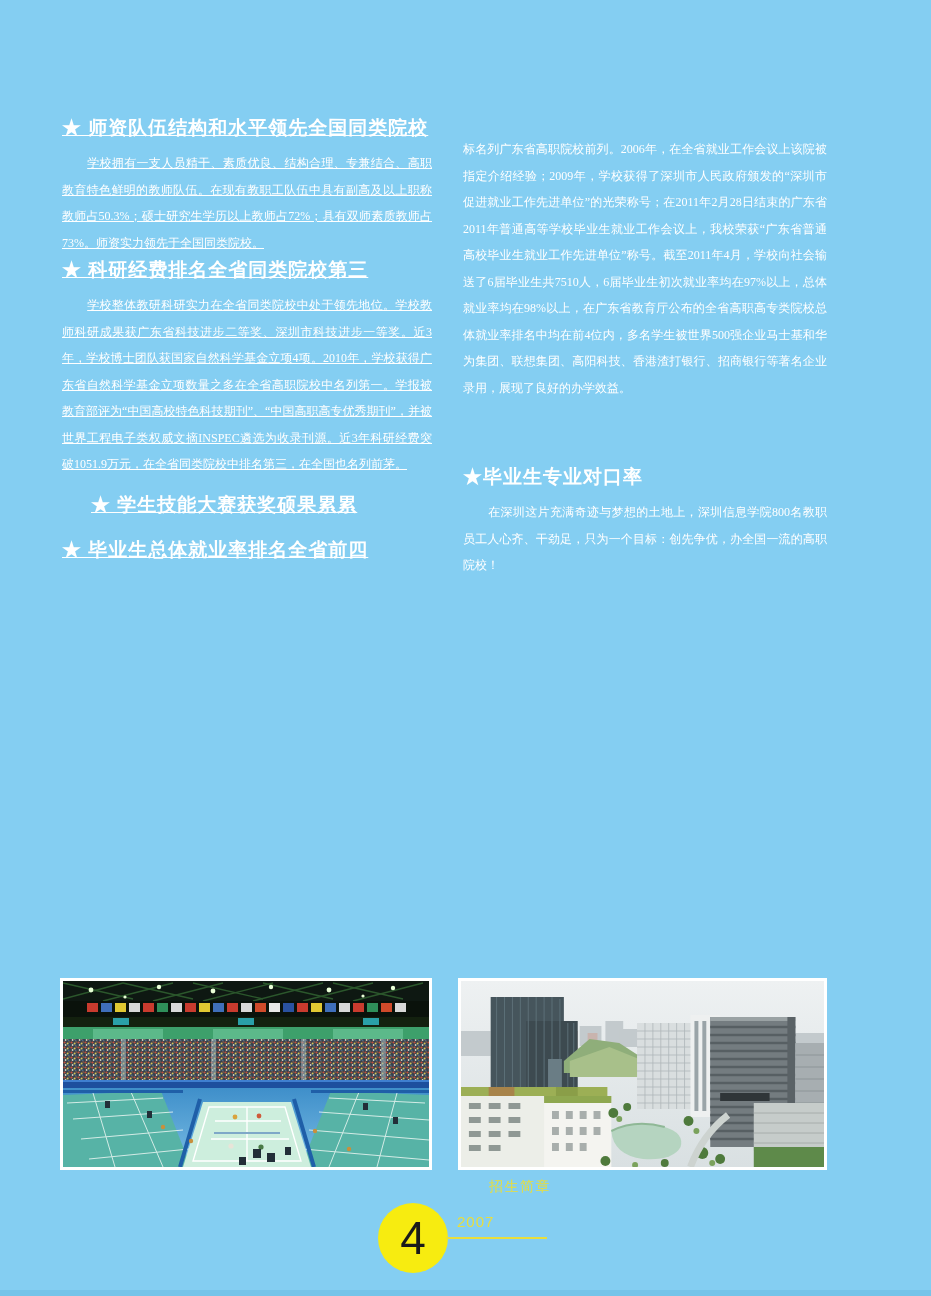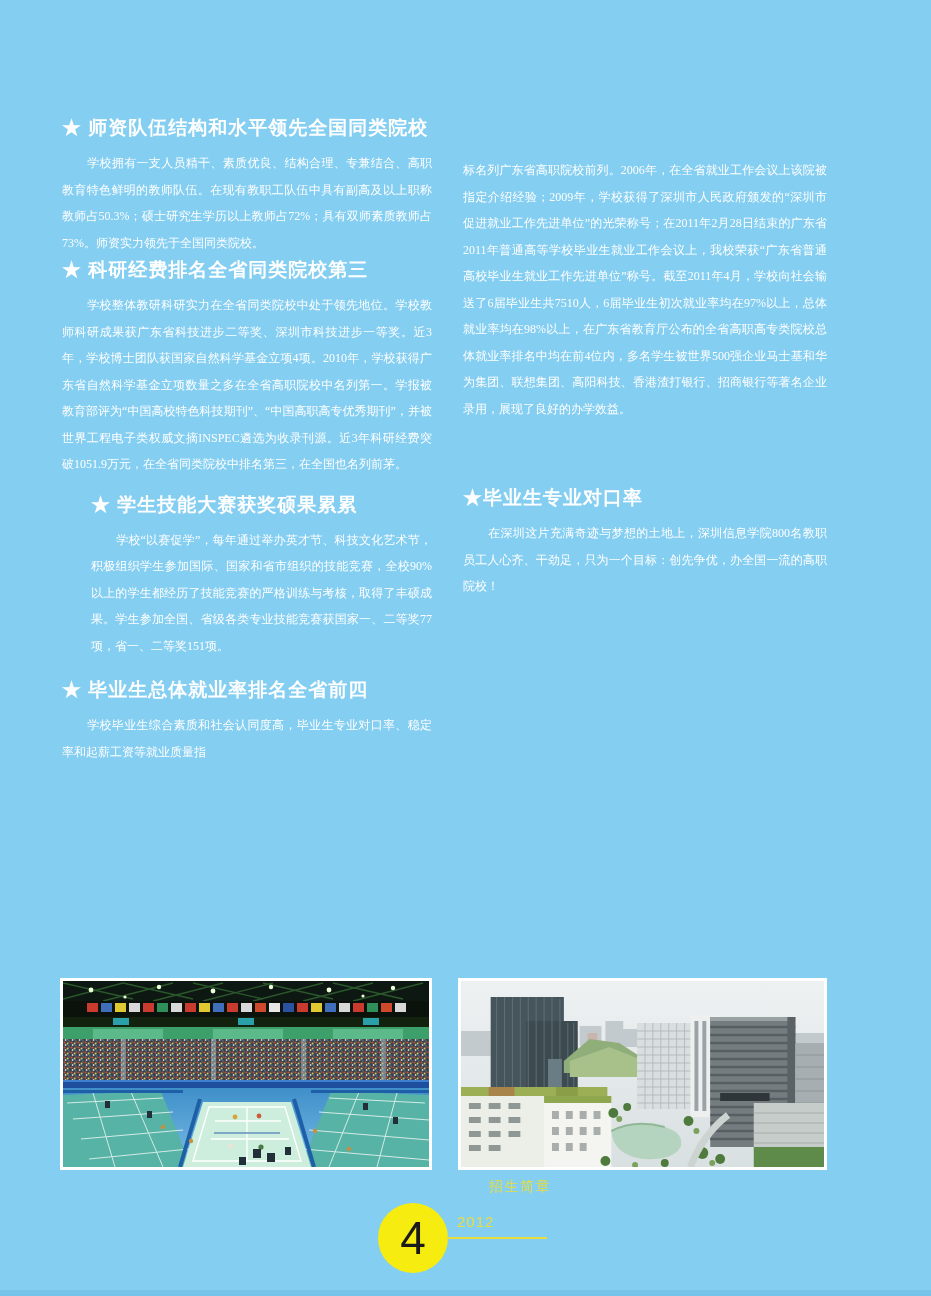--- a/index.html
+++ b/index.html
@@ -1,21 +1,21 @@
 <!DOCTYPE html>
 <html><head>
 <meta charset="utf-8">
 <style>
   html,body{margin:0;padding:0;}
   body{width:931px;height:1296px;font-family:"Liberation Sans",sans-serif;}
   .page{position:relative;width:931px;height:1296px;background:#84CEF2;overflow:hidden;}
 
   .col{position:absolute;color:#ffffff;}
-  .col-left{left:62px;top:114px;width:370px;}
-  .col-right{left:463px;top:157px;width:364px;}
+  .col-left{left:62px;top:114px;width:370px;text-decoration:underline;}
+  .col-right{left:463px;top:136px;width:364px;}
 
   .sec h2{
     margin:0 0 8px 0;
     font-size:19px;line-height:28px;font-weight:700;color:#ffffff;
     font-family:"Liberation Sans",sans-serif;letter-spacing:1px;
   }
   .sec p, .cont{
     margin:0;
     font-family:"Liberation Serif",serif;
     font-size:12px;line-height:26.5px;color:#ffffff;
@@ -67,25 +67,23 @@
     <div class="sec">
       <h2>★ 师资队伍结构和水平领先全国同类院校</h2>
       <p>学校拥有一支人员精干、素质优良、结构合理、专兼结合、高职教育特色鲜明的教师队伍。在现有教职工队伍中具有副高及以上职称教师占50.3%；硕士研究生学历以上教师占72%；具有双师素质教师占73%。师资实力领先于全国同类院校。</p>
     </div>
     <div class="sec m-sec2">
       <h2>★ 科研经费排名全省同类院校第三</h2>
       <p>学校整体教研科研实力在全省同类院校中处于领先地位。学校教师科研成果获广东省科技进步二等奖、深圳市科技进步一等奖。近3年，学校博士团队获国家自然科学基金立项4项。2010年，学校获得广东省自然科学基金立项数量之多在全省高职院校中名列第一。学报被教育部评为“中国高校特色科技期刊”、“中国高职高专优秀期刊”，并被世界工程电子类权威文摘INSPEC遴选为收录刊源。近3年科研经费突破1051.9万元，在全省同类院校中排名第三，在全国也名列前茅。</p>
     </div>
     <div class="sec m-sec3">
       <h2>★ 学生技能大赛获奖硕果累累</h2>
-      <p>学校“以赛促学”，每年通过举办英才节、科技文化艺术节，积极组织学生参加国际、国家和省市组织的技能竞赛，全校90%以上的学生都经历了技能竞赛的严格训练与考核，取得了丰硕成果。学生参加全国、省级各类专业技能竞赛获国家一、二等奖77项，省一、二等奖151项。</p>
     </div>
     <div class="sec m-sec4">
       <h2>★ 毕业生总体就业率排名全省前四</h2>
-      <p>学校毕业生综合素质和社会认同度高，毕业生专业对口率、稳定率和起薪工资等就业质量指</p>
     </div>
   </div>
 
   <div class="col col-right">
     <p class="cont">标名列广东省高职院校前列。2006年，在全省就业工作会议上该院被指定介绍经验；2009年，学校获得了深圳市人民政府颁发的“深圳市促进就业工作先进单位”的光荣称号；在2011年2月28日结束的广东省2011年普通高等学校毕业生就业工作会议上，我校荣获“广东省普通高校毕业生就业工作先进单位”称号。截至2011年4月，学校向社会输送了6届毕业生共7510人，6届毕业生初次就业率均在97%以上，总体就业率均在98%以上，在广东省教育厅公布的全省高职高专类院校总体就业率排名中均在前4位内，多名学生被世界500强企业马士基和华为集团、联想集团、高阳科技、香港渣打银行、招商银行等著名企业录用，展现了良好的办学效益。</p>
     <div class="sec m-rsec">
       <h2>★毕业生专业对口率</h2>
       <p>在深圳这片充满奇迹与梦想的土地上，深圳信息学院800名教职员工人心齐、干劲足，只为一个目标：创先争优，办全国一流的高职院校！</p>
     </div>
   </div>
@@ -340,17 +338,17 @@
           <path d="M296 132 H367 M296 142 H367 M296 152 H367 M296 162 H367"></path>
         </g>
       <rect x="296" y="166" width="71" height="20" fill="#5e8a4a"></rect>
     </svg>
   </figure>
 
   <div class="footer-circle">
     <span>4</span>
   </div>
   <div class="footer-line"></div>
-  <div class="footer-year">2012</div>
+  <div class="footer-year">2007</div>
   <div class="footer-booklet">招生简章</div>
 
   <div class="bottom-edge"></div>
 </div>
 
 </body></html>

